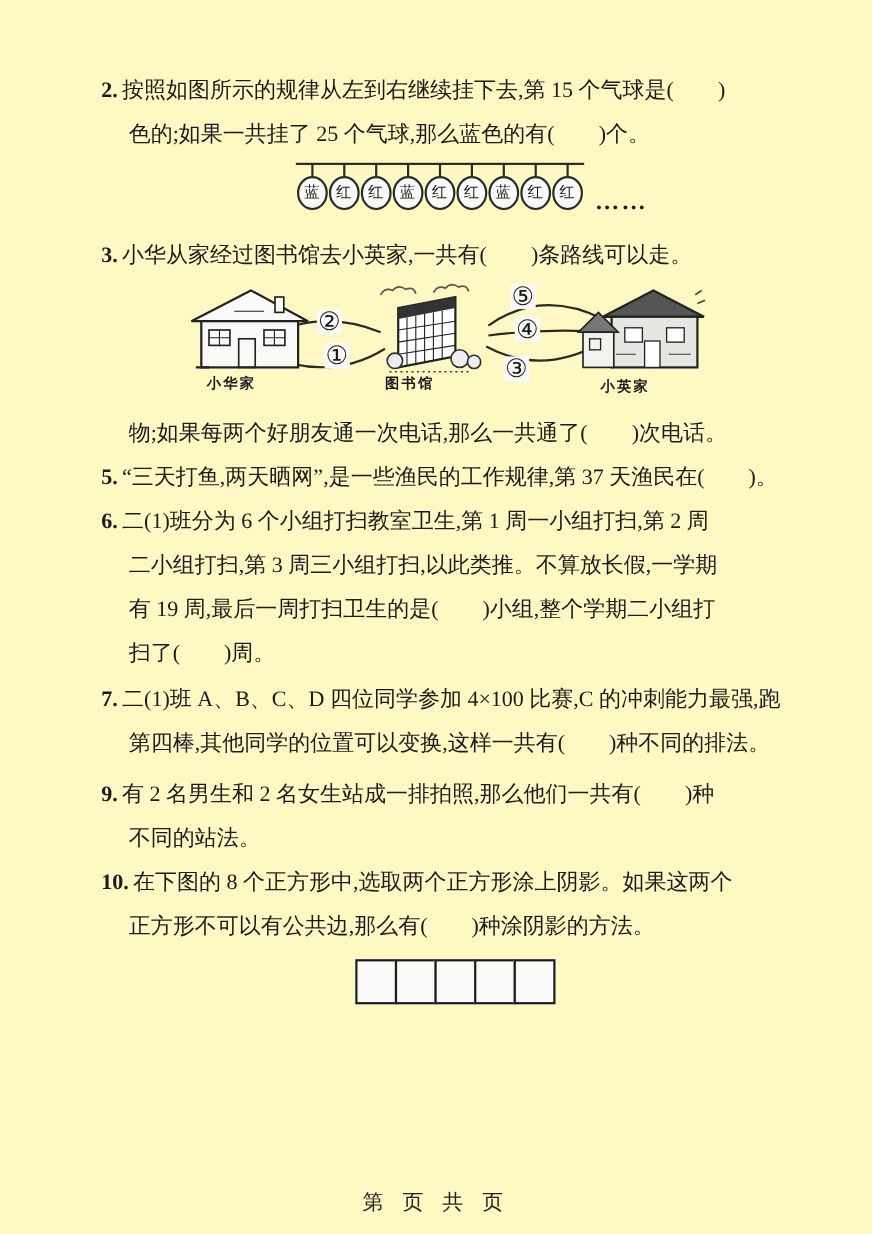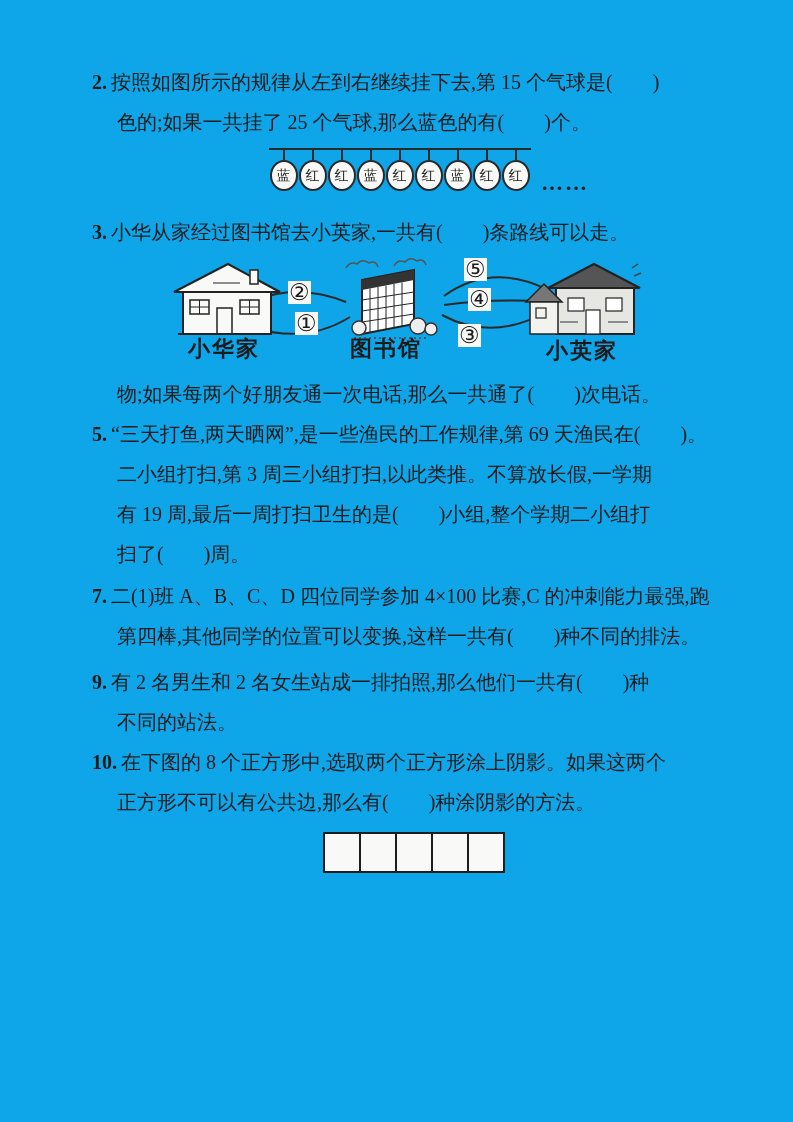--- a/index.html
+++ b/index.html
@@ -1,20 +1,20 @@
 <!DOCTYPE html>
 <html><head>
 <meta charset="utf-8">
 <style>
   html,body{margin:0;padding:0;background:#e9e9e7;}
   .page{
     position:relative;
     width:793px;height:1122px;
     margin:0 auto;
-    background:#0ea5e9;
+    background:#fef9c3;
     font-family:"Liberation Serif","DejaVu Serif",serif;
     color:#1b1b1b;
     overflow:hidden;
   }
   .content{
     position:absolute;
     top:62px;left:92px;
     width:618px;
     font-size:20px;
   }
@@ -58,21 +58,21 @@
   }
   .fig-routes svg.curves{position:absolute;left:0;top:0;}
   .route-num{
     position:absolute;
     font-size:23px;line-height:1;
     background:#f9f9f7;
     padding:0 1px;
   }
   .route-label{
     position:absolute;
-    font-size:22px;font-weight:bold;line-height:22px;
+    font-size:13px;font-weight:bold;line-height:22px;
     letter-spacing:2px;
   }
   .bldg{position:absolute;}
   
   .fig-squares{
     display:flex;
     width:fit-content;
     margin:10px auto 0 auto;
   }
   .sq{
@@ -217,24 +217,25 @@
         <span class="route-label" style="left:258px;top:84px;font-family:Liberation Serif, serif;">图书馆</span>
         <span class="route-label" style="left:454px;top:86px;font-family:Liberation Serif, serif;">小英家</span>
       </div>
     </div>
 
     <div class="q">
       <div class="line">物;如果每两个好朋友通一次电话,那么一共通了(　　)次电话。</div>
     </div>
 
     <div class="q">
-      <div class="line first"><span class="qnum">5.</span><span>“三天打鱼,两天晒网”,是一些渔民的工作规律,第 69 天渔民在(　　)。</span></div>
-    </div>
-
-    <div class="q">
+      <div class="line first"><span class="qnum">5.</span><span>“三天打鱼,两天晒网”,是一些渔民的工作规律,第 37 天渔民在(　　)。</span></div>
+    </div>
+
+    <div class="q">
+      <div class="line first"><span class="qnum">6.</span><span>二(1)班分为 6 个小组打扫教室卫生,第 1 周一小组打扫,第 2 周</span></div>
       <div class="line">二小组打扫,第 3 周三小组打扫,以此类推。不算放长假,一学期</div>
       <div class="line">有 19 周,最后一周打扫卫生的是(　　)小组,整个学期二小组打</div>
       <div class="line">扫了(　　)周。</div>
     </div>
 
     <div class="q" style="margin-top:2px;">
       <div class="line first"><span class="qnum">7.</span><span>二(1)班 A、B、C、D 四位同学参加 4×100 比赛,C 的冲刺能力最强,跑</span></div>
       <div class="line">第四棒,其他同学的位置可以变换,这样一共有(　　)种不同的排法。</div>
     </div>
 
@@ -252,13 +253,14 @@
         <div class="sq"></div>
         <div class="sq"></div>
         <div class="sq"></div>
         <div class="sq"></div>
         <div class="sq"></div>
       </div>
     </div>
 
   </div>
 
+  <div class="footer">第 页 共 页</div>
 </div>
 
 </body></html>

